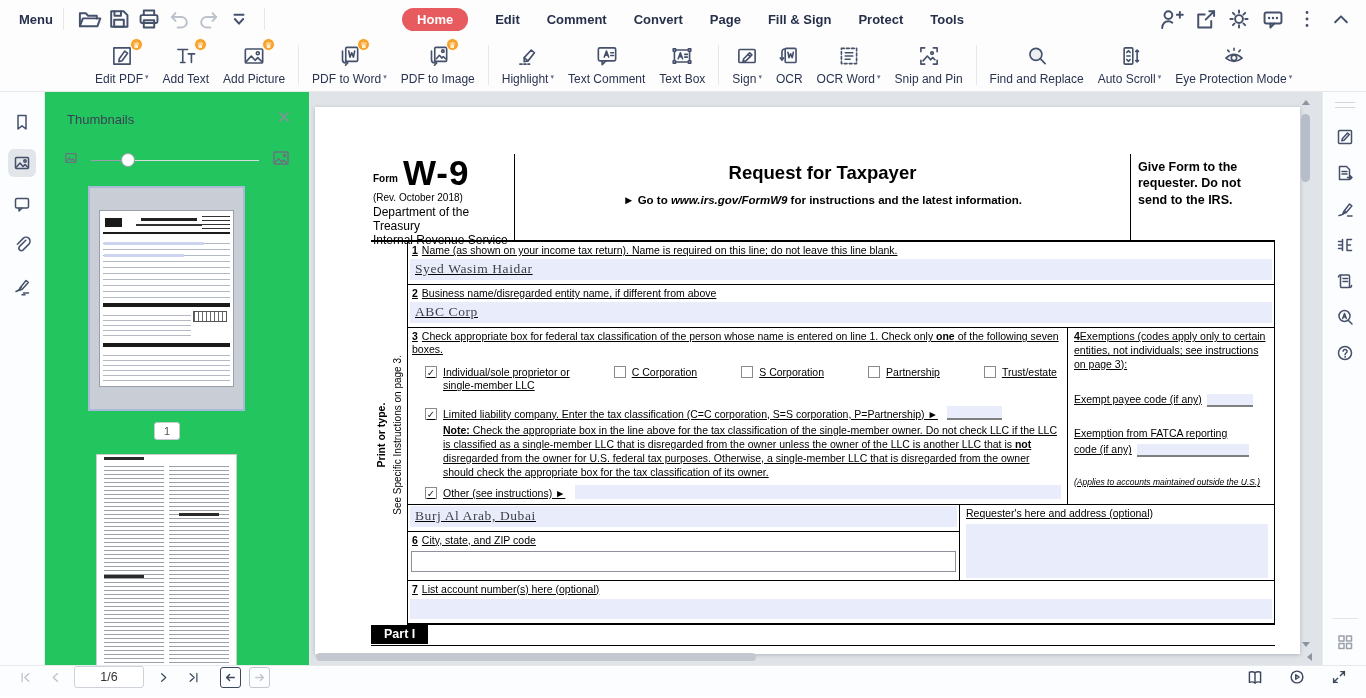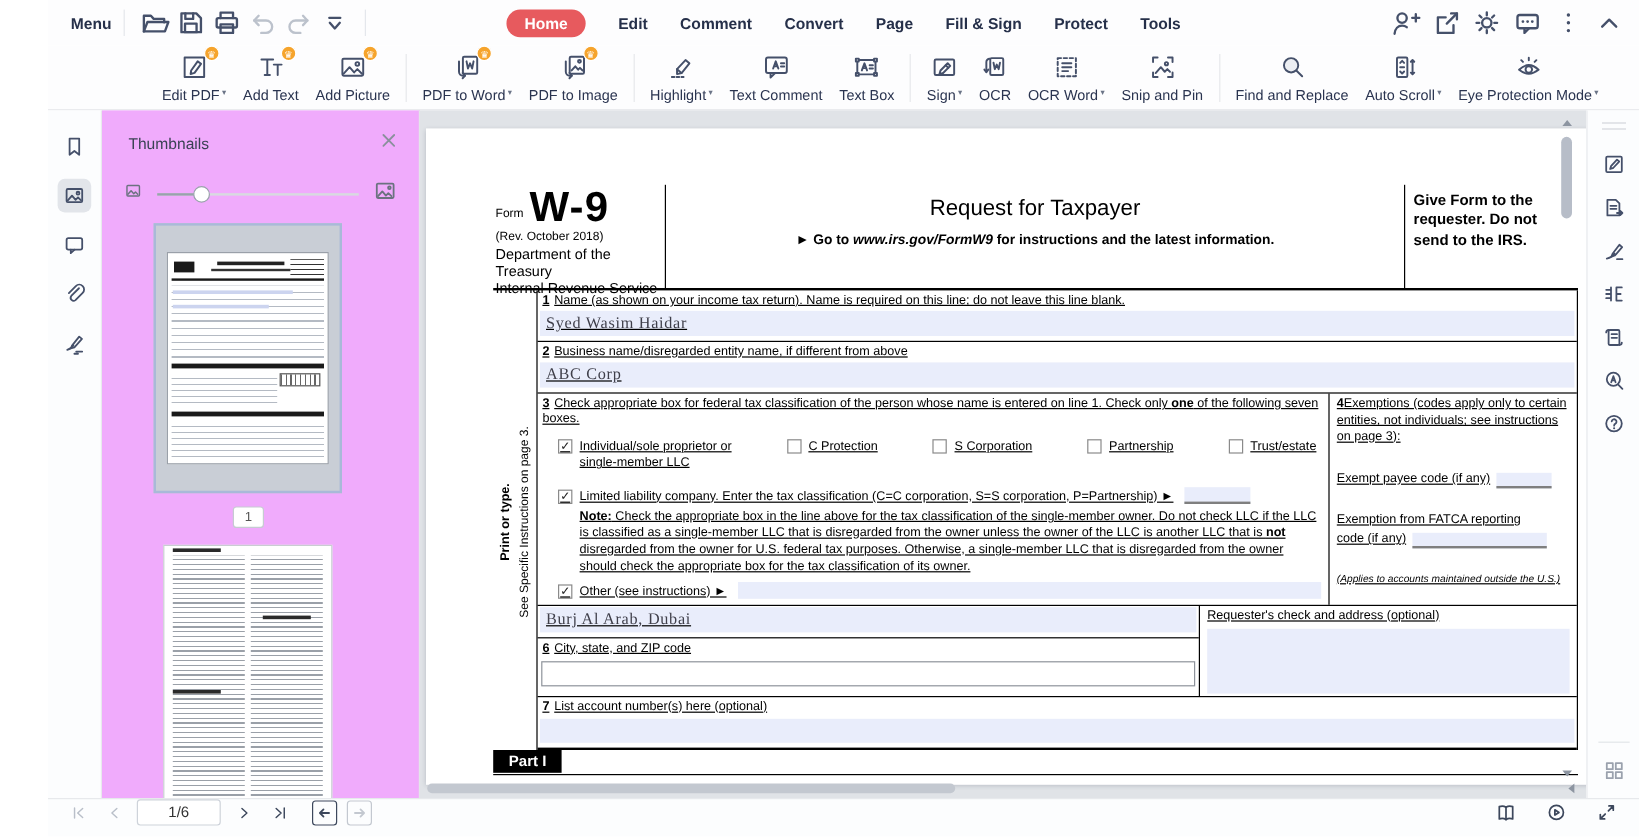--- a/index.html
+++ b/index.html
@@ -1,18 +1,18 @@
 <!DOCTYPE html>
 <html><head>
 <meta charset="utf-8">
 <style>
   * { margin:0; padding:0; box-sizing:border-box; }
   html,body { width:1366px; height:698px; overflow:hidden; background:#fff;
     font-family:"Liberation Sans", sans-serif; }
-  .app { position:relative; width:1366px; height:698px; background:#fff;padding-left:40px; }
+  .app { position:relative; width:1366px; height:698px; background:#fff; }
   svg { fill:none; stroke:#45506a; stroke-width:1.5; stroke-linecap:round; stroke-linejoin:round; }
   .vdiv { width:1px; height:22px; background:#e4e7ec; margin:0 10px; }
 
   
   .row1 { height:38px; background:#fdfdfe; display:flex; align-items:center; position:relative; }
   .r1-left { display:flex; align-items:center; padding-left:12px; }
   .menu-btn { display:flex; align-items:center; gap:7px; font-size:13px; color:#26304a; font-weight:600; cursor:pointer; }
   .ibtn { width:26px; height:26px; display:flex; align-items:center; justify-content:center; margin:0 2px; border-radius:4px; cursor:pointer; }
   .ibtn.disabled svg { stroke:#bcc2cc; }
   .tabs { position:absolute; left:50%; transform:translateX(-50%); display:flex; align-items:center; gap:27px; }
@@ -32,21 +32,21 @@
   .caret { font-size:7px; color:#6b7487; margin-top:1px; }
 
   
   .content { display:flex; height:573px; }
 
   .left-rail { width:45px; border-right:1px solid #e8eaed; background:#fcfdfe; display:flex; flex-direction:column; align-items:center; padding-top:16px; gap:13px; }
   .lrbtn { width:28px; height:28px; display:flex; align-items:center; justify-content:center; border-radius:6px; cursor:pointer; }
   .lrbtn.active { background:#e2e5ea; }
   .lrbtn svg { width:20px; height:20px; }
 
-  .thumb-panel { width:265px; background:#f0abfc; border-right:1px solid #e3e5e9; position:relative; overflow:hidden; }
+  .thumb-panel { width:265px; background:#22c55e; border-right:1px solid #e3e5e9; position:relative; overflow:hidden; }
   .tp-head { display:flex; justify-content:space-between; align-items:center; padding:18px 18px 0 22px; }
   .tp-title { font-size:13px; color:#3a4254; }
   .tp-close svg { width:14px; height:14px; stroke:#8a909c; cursor:pointer; }
   .tp-zoom { display:flex; align-items:center; gap:12px; padding:20px 18px 0 18px; }
   .tp-zoom svg { width:16px; height:16px; stroke:#6b7280; }
   .tp-zoom .big svg { width:20px; height:20px; }
   .slider { flex:1; height:14px; position:relative; cursor:pointer; }
   .slider .track { position:absolute; top:6.5px; left:0; right:0; height:1.5px; background:#d7dadf; }
   .slider .fill { position:absolute; top:6.5px; left:0; width:22%; height:1.5px; background:#9aa1ac; }
   .slider .knob { position:absolute; top:0; left:calc(22% - 7px); width:14px; height:14px; border-radius:50%; background:#fff; border:1.5px solid #9aa1ac; }
@@ -103,26 +103,26 @@
   .boxbtn svg { width:13px; height:13px; stroke:#3c475c; stroke-width:1.6; }
   .boxbtn.dim { border-color:#c3c8d0; } .boxbtn.dim svg { stroke:#c3c8d0; }
   .sb-right { position:absolute; right:16px; display:flex; align-items:center; gap:20px; }
   .sb-right svg { width:18px; height:18px; stroke:#3c475c; }
 
   
   .form { position:absolute; left:56px; top:47px; width:904px; color:#000; }
   .f-head { display:flex; border-bottom:2.5px solid #000; height:88px; }
   .h-left { width:143px; padding:3px 6px 0 2px; }
   .h-form-row { display:flex; align-items:flex-end; gap:5px; }
-  .h-form-word { font-size:10px; font-weight:400; padding-bottom:5px; }
+  .h-form-word { font-size:10px; font-weight:700; padding-bottom:5px; }
   .h-w9 { font-size:35px; font-weight:900; letter-spacing:1px; line-height:.9; font-family:"Liberation Sans",sans-serif; }
   .h-rev { font-size:10px; margin-top:3px; }
   .h-dept { font-size:12px; line-height:1.18; margin-top:2px; }
   .h-center { flex:1; border-left:1px solid #000; border-right:1px solid #000; text-align:center; padding-top:8px; }
-  .h-title { font-size:18.5px; font-weight:400; line-height:1.22; }
+  .h-title { font-size:18.5px; font-weight:700; line-height:1.22; }
   .h-goto { font-size:11.5px; font-weight:700; margin-top:9px; }
   .h-goto i { font-style:italic; }
   .h-right { width:144px; padding:5px 2px 0 7px; font-weight:700; font-size:12.5px; line-height:1.3; }
   .f-body { display:flex; }
   .f-side { width:36px; position:relative; }
   .rot { position:absolute; top:193px; left:50%; width:300px; transform:translate(-50%,-50%) rotate(-90deg);
     text-align:center; font-size:10px; line-height:1.55; white-space:nowrap; }
   .rot b { font-size:10.5px; }
   .f-rows { flex:1; border-left:1.5px solid #000; border-right:1px solid #000;text-decoration:underline; }
   .sec { border-bottom:1px solid #000; }
@@ -598,21 +598,21 @@
                 <div class="sec3">
                   <div class="slab" style="padding:0;"><b class="num">3</b><span>Check appropriate box for federal tax classification of the person whose name is entered on line 1. Check only </span><b>one</b><span> of the following seven boxes.</span></div>
 
                   <div class="cb-row">
                     <span class="cb-item">
                       <span class="cb">✓</span>
                       <span><span>Individual/sole proprietor or</span><br><span>single-member LLC</span></span>
                     </span>
                     <span class="cb-item">
                       <span class="cb"></span>
-                      <span>C Protection</span>
+                      <span>C Corporation</span>
                     </span>
                     <span class="cb-item">
                       <span class="cb"></span>
                       <span>S Corporation</span>
                     </span>
                     <span class="cb-item">
                       <span class="cb"></span>
                       <span>Partnership</span>
                     </span>
                     <span class="cb-item">
@@ -652,21 +652,21 @@
               </div>
 
               <div class="sec56">
                 <div class="sec5">
                   <div class="fval">Burj Al Arab, Dubai</div>
                   <div class="hline"></div>
                   <div class="slab"><b class="num">6</b><span>City, state, and ZIP code</span></div>
                   <div class="s6input"></div>
                 </div>
                 <div class="req">
-                  <div class="req-label">Requester's check and address (optional)</div>
+                  <div class="req-label">Requester's here and address (optional)</div>
                   <div class="req-field"></div>
                 </div>
               </div>
 
               <div class="sec7">
                 <div class="slab"><b class="num">7</b><span>List account number(s) here (optional)</span></div>
                 <div class="s7field"></div>
               </div>
             </div>
           </div>

